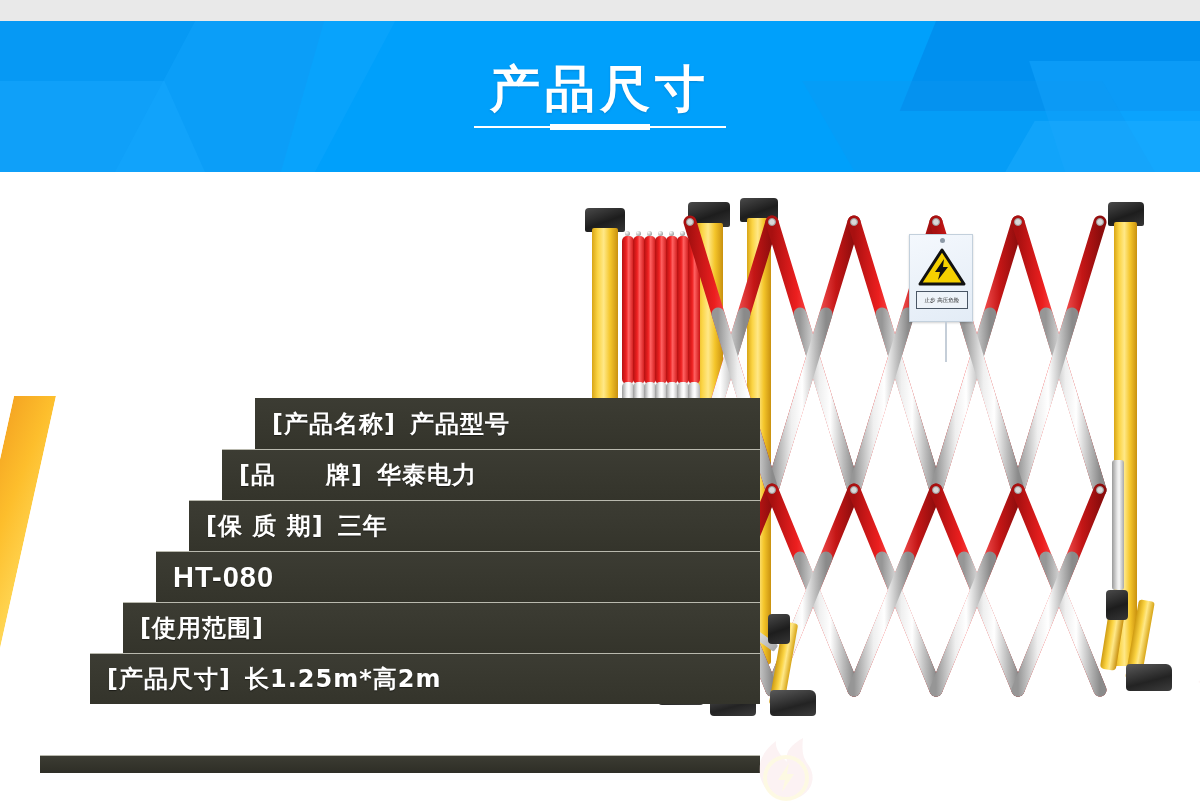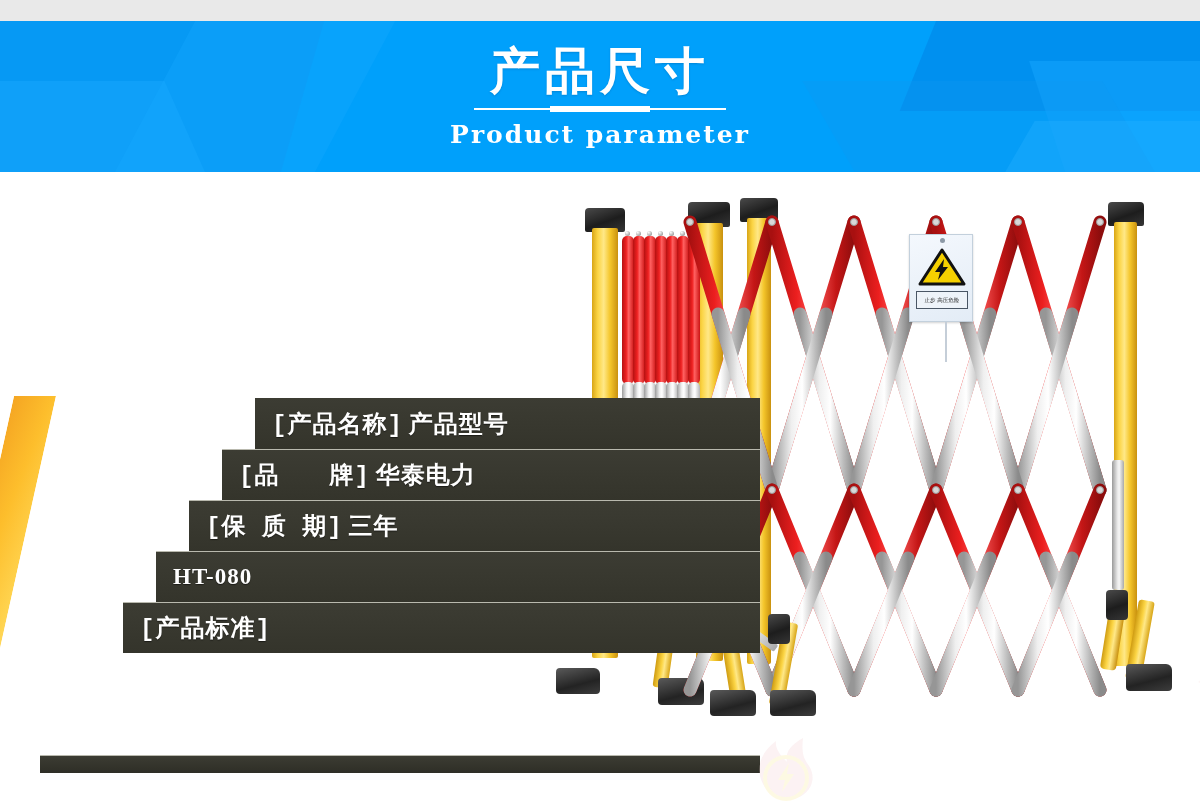--- a/index.html
+++ b/index.html
@@ -78,23 +78,23 @@
     display:flex; align-items:center;
     border-top:1px solid #b9b9ae;
   }
   .row:first-child{ border-top:none; }
   .row-text{
     color:#ffffff; font-size:24px; font-weight:bold;
     letter-spacing:1px; white-space:nowrap;
     font-family:"DejaVu Sans","Liberation Sans",sans-serif;
     text-shadow:0 1px 1px rgba(0,0,0,.5);
   }
-  .row-key{ margin-right:6px;font-family:Liberation Mono, monospace; }
+  .row-key{ margin-right:14px; }
   .row-val{ font-family:"DejaVu Sans","Liberation Sans",sans-serif; }
-  .row-val.mono{ font-family:Liberation Serif, serif; font-size:23px; }
+  .row-val.mono{ font-family:Liberation Sans, sans-serif; font-size:29px; }
 
   
   .r0{ left:255px; top:0px;   width:505px; padding-left:17px; }
   .r1{ left:222px; top:51px;  width:538px; padding-left:17px; }
   .r2{ left:189px; top:102px; width:571px; padding-left:17px; }
   .r3{ left:156px; top:153px; width:604px; padding-left:17px; }
   .r4{ left:123px; top:204px; width:637px; padding-left:17px; }
   .r5{ left:90px;  top:255px; width:670px; padding-left:17px; }
   .r6{ left:57px;  top:306px; width:703px; padding-left:17px; }
   .foot{
@@ -213,21 +213,20 @@
   <div class="facet f2"></div>
   <div class="facet f3"></div>
   <div class="facet f4"></div>
   <div class="facet f5"></div>
   <div class="facet f6"></div>
   <div class="facet f7"></div>
 
   <div class="banner-inner">
     <div class="banner-title">产品尺寸</div>
     <div class="title-rule"></div>
-    <div class="banner-sub">Product parameter</div>
   </div>
 </div>
 
 <div class="product">
 
   <svg class="watermark-left" viewBox="0 0 210 120">
     <text x="38" y="78" font-family="DejaVu Sans, sans-serif" font-size="40" font-weight="bold" fill="#cfcfcf" opacity="0.55">HUATAI</text>
     <path d="M30 40 C60 20 95 26 110 42 C92 34 66 36 50 50 Z" fill="#f3b9bd" opacity=".7"></path>
     <path d="M18 62 C46 40 82 46 96 62 C78 54 52 56 36 70 Z" fill="#f6c9cc" opacity=".6"></path>
   </svg>
@@ -445,24 +444,28 @@
   <div class="row r1">
     <span class="row-text row-key">[品　　牌]</span>
     <span class="row-text row-val">华泰电力</span>
   </div>
 
   <div class="row r3">
     <span class="row-text row-val mono">HT-080</span>
   </div>
 
   <div class="row r4">
-    <span class="row-text row-key">[产品标准]</span>
+    <span class="row-text row-key">[使用范围]</span>
     <span class="row-text row-val"></span>
   </div>
 
+  <div class="row r5">
+    <span class="row-text row-key">[产品尺寸]</span>
+    <span class="row-text row-val">长1.25m*高2m</span>
+  </div>
 
 
   <div class="foot"></div>
 </div>
 
 <div class="accent"></div>
 
 <svg class="watermark" viewBox="0 0 120 72">
   <path d="M58 6 C44 14 40 22 42 30 C34 22 30 16 31 9 C16 20 10 36 18 52 C24 64 40 70 52 66 C66 61 72 46 64 34 C60 28 56 24 58 6 Z" fill="#f7dfe2" opacity=".85"></path>
   <circle cx="41" cy="46" r="21" fill="none" stroke="#fdf4c9" stroke-width="4"></circle>

